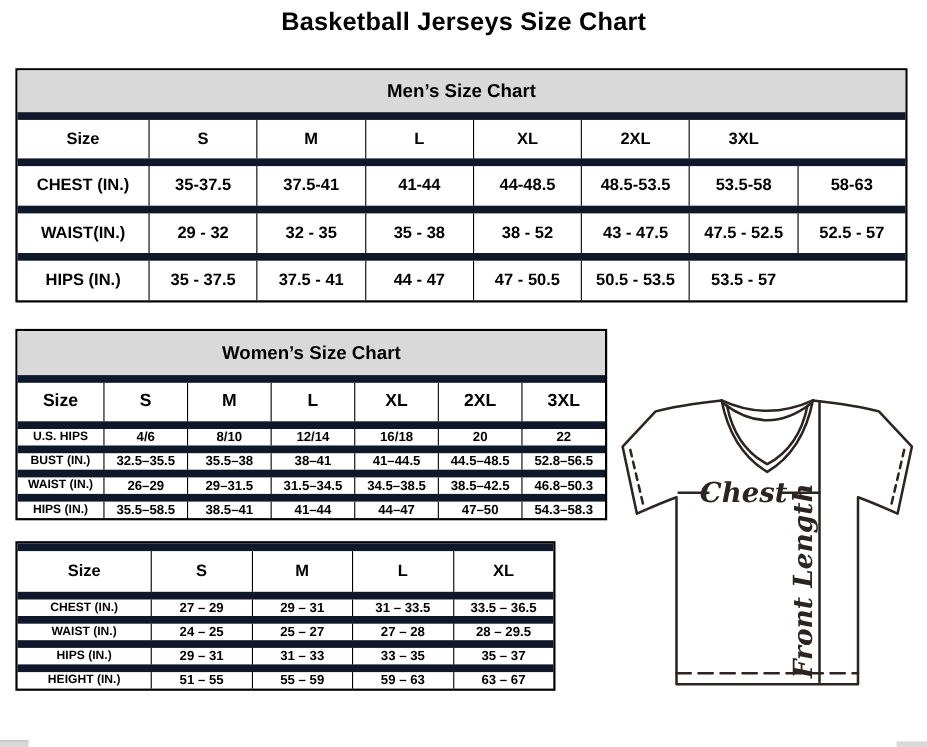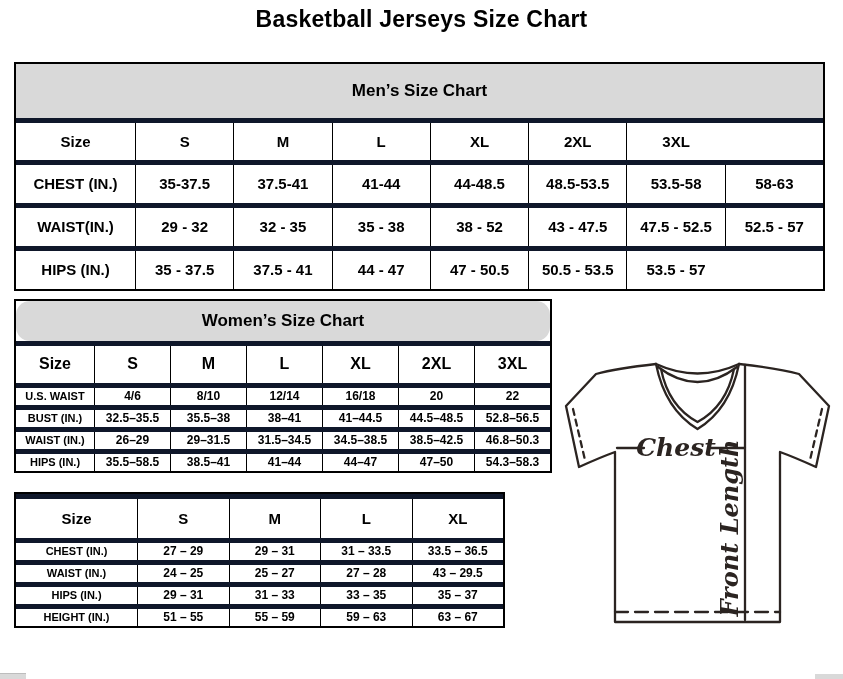--- a/index.html
+++ b/index.html
@@ -28,42 +28,42 @@
     background: #fff;
   }
   .table-title {
     background: #d9d9d9;
     display: flex;
     align-items: center;
     justify-content: center;
     font-weight: bold;
     font-size: 17px;
   }
-  .trow { display: grid; border-top: 5px solid #0f172a; }
+  .trow { display: grid; border-top: 7px solid #0f172a; }
   .tcell {
     display: flex;
     align-items: center;
     justify-content: center;
     font-weight: bold;
     text-align: center;
     line-height: 1.05;
   }
   .tcell + .tcell { border-left: 1px solid #000; }
 
   
   .mens { left: 14px; top: 62px; width: 811px; }
-  .mens .table-title { height: 54px; }
+  .mens .table-title { height: 38px; }
   .mens .trow { grid-template-columns: 119px repeat(7, 1fr); }
   .mens .header-row { height: 42px; font-size: 15px; }
   .mens .data-row { height: 43px; font-size: 15px; }
   .mens .row-label { font-size: 15px; }
 
   
   .womens { left: 14px; top: 299px; width: 538px; }
-  .womens .table-title { height: 40px; border-radius: 14px; }
+  .womens .table-title { height: 40px; }
   .womens .trow { grid-template-columns: 78px repeat(6, 1fr); }
   .womens .header-row { height: 42px; font-size: 16px; }
   .womens .data-row { height: 22px; font-size: 12px; }
   .womens .data-row .row-label { font-size: 11px; }
 
   
   .youth { left: 14px; top: 492px; width: 491px; }
   .youth .table-title { height: 40px; }
   .youth .trow { grid-template-columns: 121px repeat(4, 1fr); }
   .youth .header-row { height: 44px; font-size: 15px; }
@@ -152,21 +152,21 @@
         <div class="trow header-row">
           <div class="tcell row-label">Size</div>
           <div class="tcell">S</div>
           <div class="tcell">M</div>
           <div class="tcell">L</div>
           <div class="tcell">XL</div>
           <div class="tcell">2XL</div>
           <div class="tcell">3XL</div>
         </div>
         <div class="trow data-row">
-          <div class="tcell row-label">U.S. WAIST</div>
+          <div class="tcell row-label">U.S. HIPS</div>
           <div class="tcell">4/6</div>
           <div class="tcell">8/10</div>
           <div class="tcell">12/14</div>
           <div class="tcell">16/18</div>
           <div class="tcell">20</div>
           <div class="tcell">22</div>
         </div>
         <div class="trow data-row">
           <div class="tcell row-label">BUST (IN.)</div>
           <div class="tcell">32.5–35.5</div>
@@ -211,21 +211,21 @@
           <div class="tcell">27 – 29</div>
           <div class="tcell">29 – 31</div>
           <div class="tcell">31 – 33.5</div>
           <div class="tcell">33.5 – 36.5</div>
         </div>
         <div class="trow data-row">
           <div class="tcell row-label">WAIST (IN.)</div>
           <div class="tcell">24 – 25</div>
           <div class="tcell">25 – 27</div>
           <div class="tcell">27 – 28</div>
-          <div class="tcell">43 – 29.5</div>
+          <div class="tcell">28 – 29.5</div>
         </div>
         <div class="trow data-row">
           <div class="tcell row-label">HIPS (IN.)</div>
           <div class="tcell">29 – 31</div>
           <div class="tcell">31 – 33</div>
           <div class="tcell">33 – 35</div>
           <div class="tcell">35 – 37</div>
         </div>
         <div class="trow data-row">
           <div class="tcell row-label">HEIGHT (IN.)</div>

